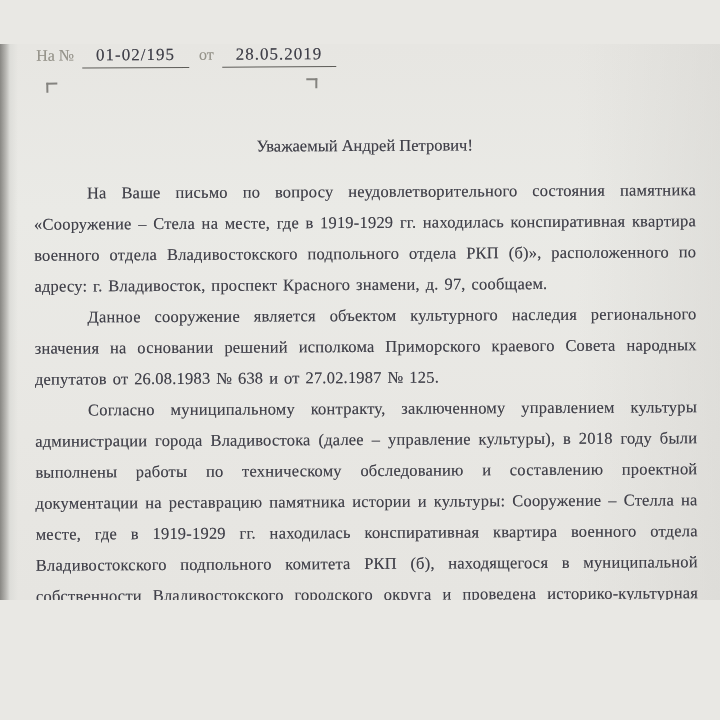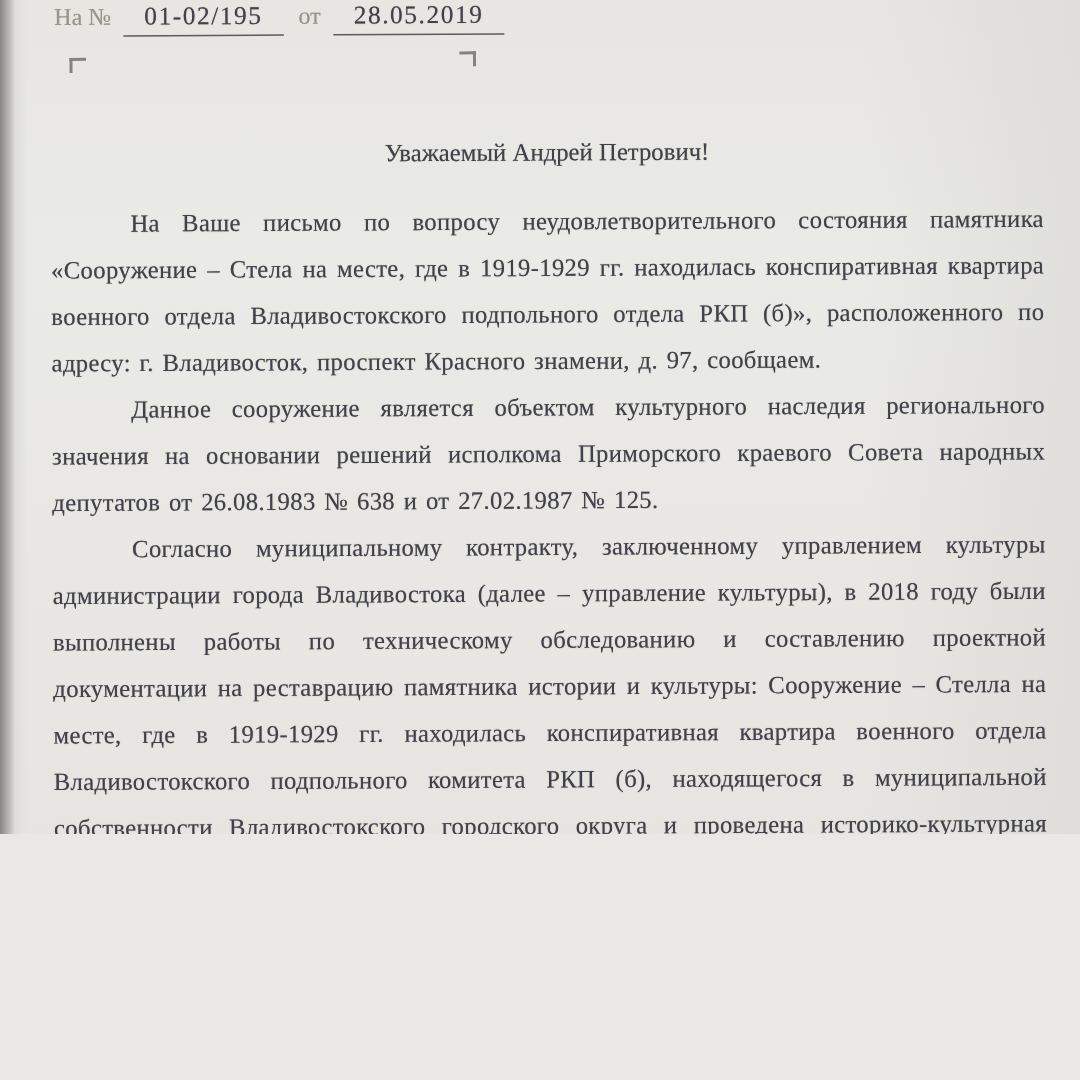--- a/index.html
+++ b/index.html
@@ -15,20 +15,21 @@
   }
   .page {
     position: relative;
     width: 720px;
     height: 556px;
     background:
       linear-gradient(90deg, #888783 0px, #b9b8b4 6px, #ddddd9 10px, rgba(233,232,228,0) 18px),
       linear-gradient(90deg, rgba(233,232,228,0) 80%, rgba(215,214,210,0.55) 100%),
       linear-gradient(180deg, #e7e6e2 0%, #eaeae6 30%, #e8e7e3 70%, #e6e5e1 100%);
     overflow: hidden;
+    margin-top: 44px;
   }
   .tilt {
     position: absolute;
     inset: 0;
     transform: rotate(-0.3deg);
     transform-origin: 360px 360px;
   }
   
   .ink {
     color: #41414a;

